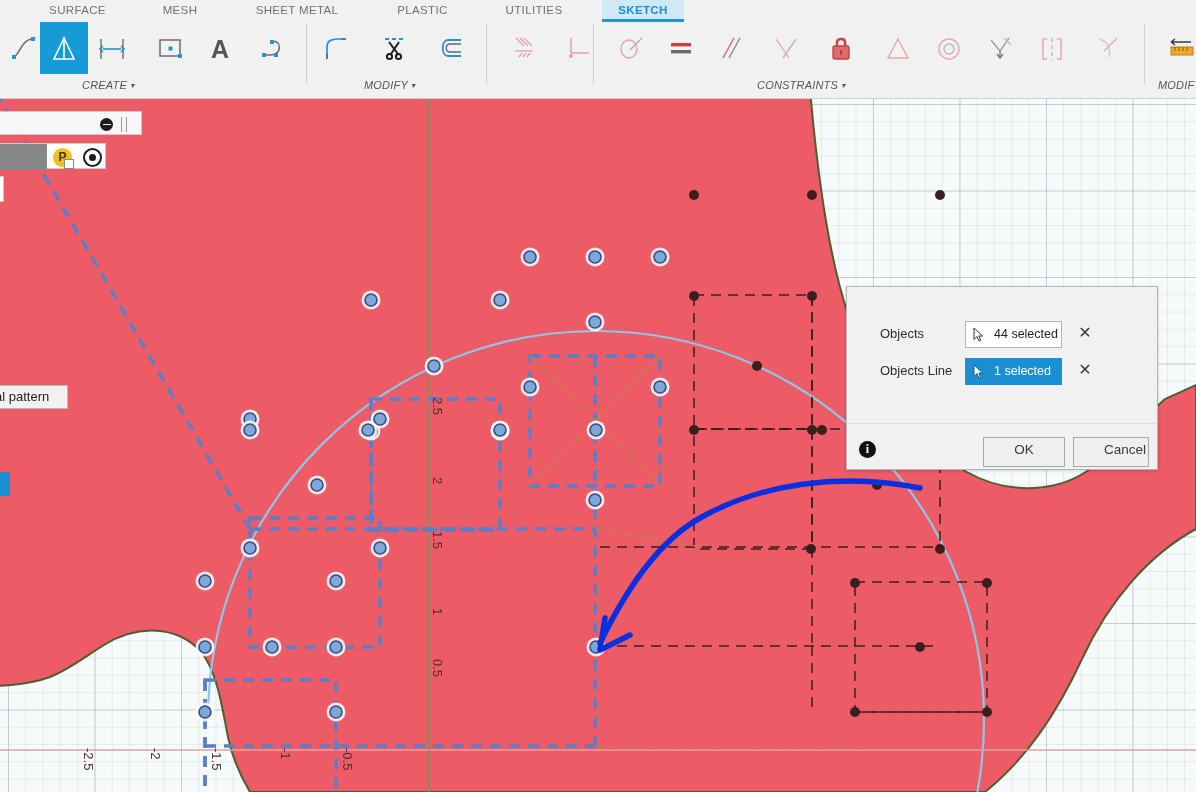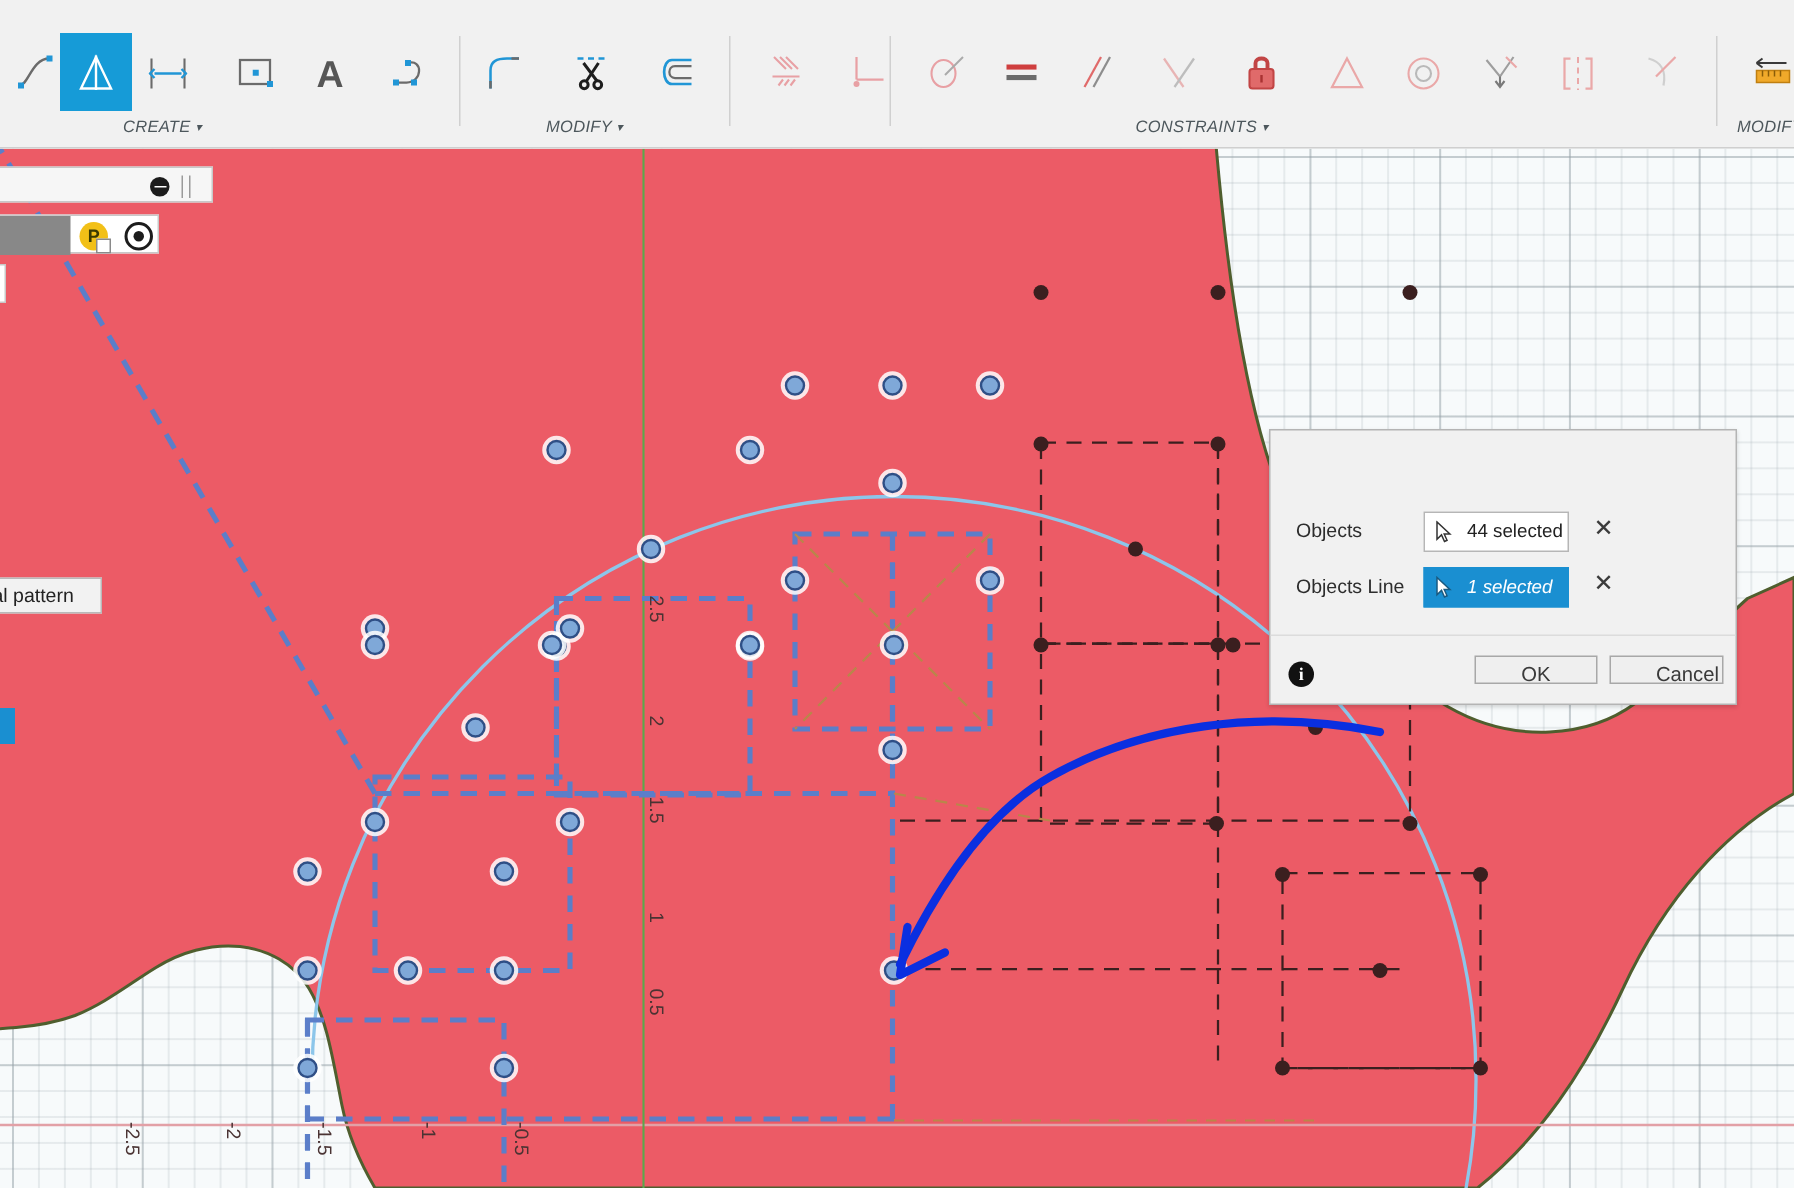--- a/index.html
+++ b/index.html
@@ -96,53 +96,61 @@
   
   #mirror {
     position: absolute; left: 846px; top: 286px; width: 312px; height: 184px;
     background: #f1f1f1; border: 1px solid #b4b4b4;
     box-shadow: 0 1px 3px rgba(0,0,0,.16); z-index: 40;
   }
   #mirror-head { position:relative; height: 25px; border-bottom:1px solid #dcdcdc; }
   #mirror-collapse { position:absolute; left:9px; top:6px; width:13px;height:13px;border-radius:50%;background:#1c1c1c;}
   #mirror-collapse::after{content:"";position:absolute;left:2.5px;top:5.6px;width:8px;height:1.8px;background:#fff;}
   #mirror-title { position:absolute; left: 30px; top:4px; font-size:12.5px; color:#5b5b5b; letter-spacing:.4px; }
-  .mrow { position: absolute; left: 0; width: 100%; height: 28px; margin-top: 20px; }
+  .mrow { position: absolute; left: 16px; width: 100%; height: 28px; }
   .mlabel { position:absolute; left: 17px; top: 5px; font-size: 13px; color: #2d2d2d; }
   .mfield {
     position:absolute; left: 102px; top: 0; width: 97px; height: 27px;
     border: 1px solid #b6b6b6; background:#fff;
     font-size: 12.5px; color:#222; line-height: 25px;
   }
-  .mfield.active { background:#1a8fd1; border-color:#1a8fd1; color:#fff;font-style:italic; }
+  .mfield.active { background:#1a8fd1; border-color:#1a8fd1; color:#fff; }
   .mfield .txt { position:absolute; left: 28px; top: 0; }
   .cursoric { position:absolute; left: 7px; top: 5px; width: 11px; height: 15px; }
   .mclear { position:absolute; left: 213px; top: 3px; width: 18px; height: 18px;
     font-size: 16px; color:#3b3b3b; text-align:center; line-height:18px; font-weight:500; }
   #mirror-sep { position:absolute; left:0; top: 136px; width:100%; height:1px; background:#dcdcdc; }
   #mirror-info { position:absolute; left: 12px; top: 154px; width: 17px; height:17px; border-radius:50%;
     background:#111; color:#fff; font-size:12px; font-weight:bold; text-align:center; line-height:17px;
     font-family:"Liberation Serif", serif; }
   .mbtn {
-    position:absolute; top: 150px; height: 19px; background:#efefef;
+    position:absolute; top: 150px; height: 30px; background:#efefef;
     border:1px solid #a8a8a8; font-size:13.5px; color:#3a3a3a;
     text-align:center; line-height:23px;
   }
   #mirror-ok { left: 136px; width: 82px; }
   #mirror-cancel { left: 226px; width: 76px; padding-left: 28px; }
 
   
   #anno { position:absolute; left:0; top:99px; pointer-events:none; z-index: 45; }
 </style>
 </head>
 <body>
 
 <div id="app">
 
   <div id="toolbar">
+    <div class="tabrow" id="tabrow">
+        <div class="tab" style="left: 20px; width: 115px;">SURFACE</div>
+        <div class="tab" style="left: 140px; width: 80px;">MESH</div>
+        <div class="tab" style="left: 232px; width: 130px;">SHEET METAL</div>
+        <div class="tab" style="left: 375px; width: 95px;">PLASTIC</div>
+        <div class="tab" style="left: 488px; width: 92px;">UTILITIES</div>
+        <div class="tab active" style="left: 602px; width: 82px;">SKETCH</div>
+      </div>
     <div class="iconrow" id="iconrow">
         <div class="tbtn" style="left: 0px;">
           <svg width="26" height="26" viewBox="0 0 26 26">
             <path d="M2 22 C8 22 10 4 22 4" stroke="#6b6b6b" stroke-width="1.6" fill="none"></path>
             <rect x="20" y="2" width="4" height="4" fill="#2196d6"></rect>
             <rect x="1" y="20" width="4" height="4" fill="#2196d6"></rect>
           </svg>
         </div>
         <div class="tbtn sel" style="left: 40px;">
           <svg width="26" height="26" viewBox="0 0 26 26">

